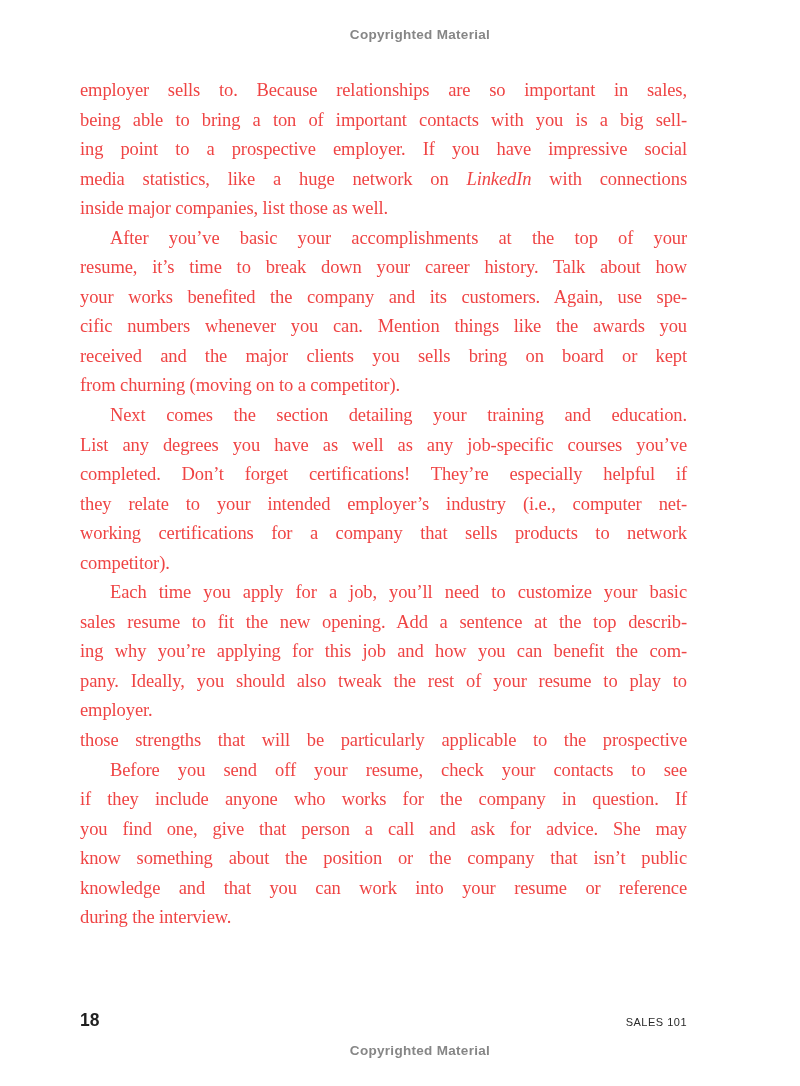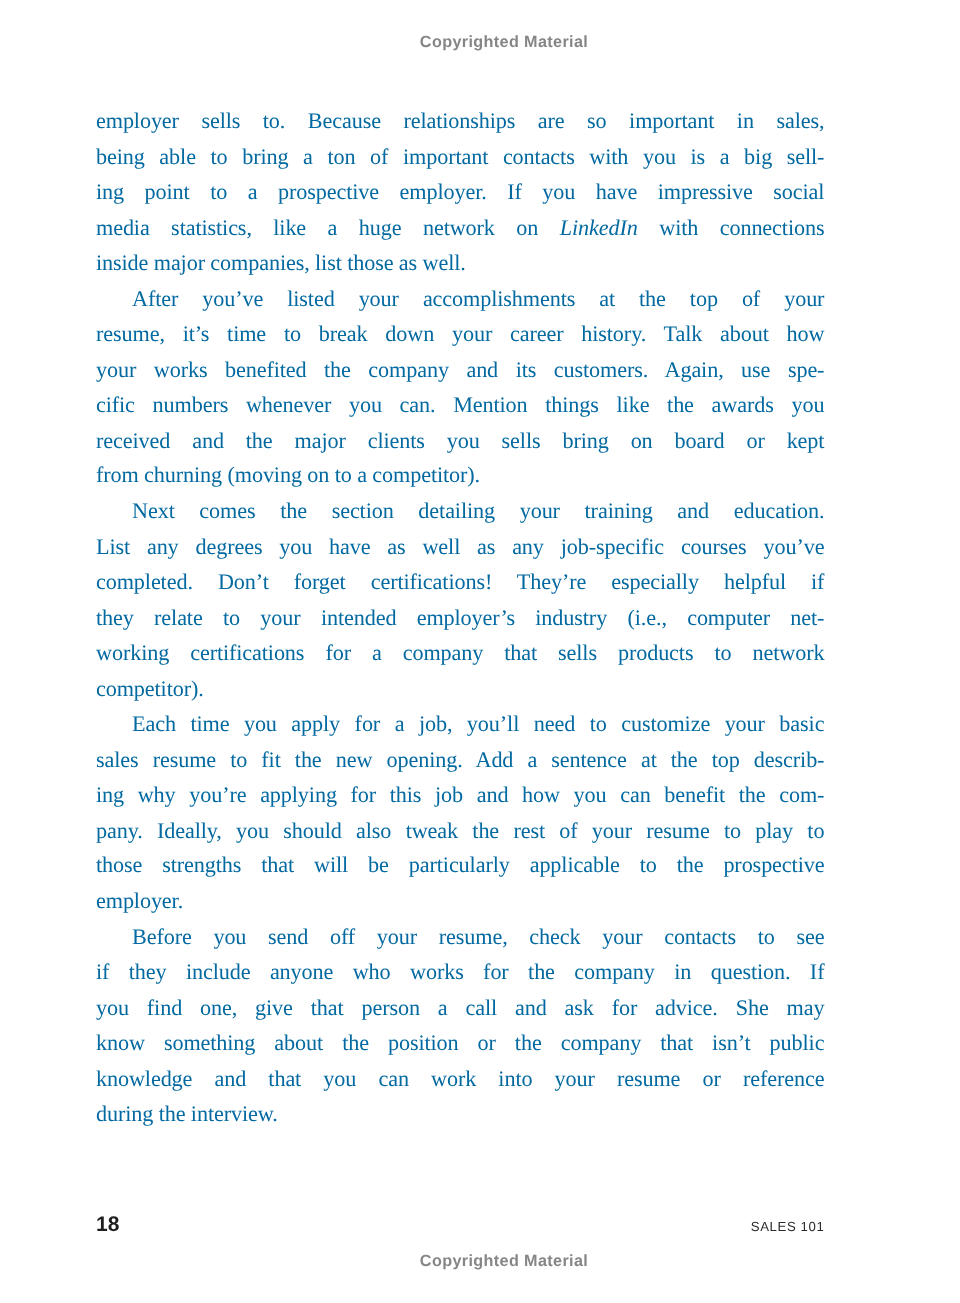--- a/index.html
+++ b/index.html
@@ -26,23 +26,23 @@
     font-size: 13.5px;
     letter-spacing: 0.3px;
     color: #868686;
   }
   .copyright-top { top: 27px; }
   .copyright-bottom { top: 1043px; }
 
   .body-text {
     position: absolute;
     left: 80px;
-    top: 88px;
+    top: 76px;
     width: 607px;
-    color: #0369a1;
+    color: #ef4444;
     font-size: 18.5px;
     letter-spacing: -0.1px;
   }
   .para { margin: 0; padding: 0; }
   .line {
     height: 29.55px;
     line-height: 29.55px;
     text-align: justify;
     text-align-last: justify;
     white-space: normal;
@@ -88,42 +88,42 @@
 
   <div class="body-text">
       <div class="para">
         <div class="line">employer sells to. Because relationships are so important in sales,</div>
         <div class="line">being able to bring a ton of important contacts with you is a big sell-</div>
         <div class="line">ing point to a prospective employer. If you have impressive social</div>
         <div class="line"><span>media statistics, like a huge network on </span><i>LinkedIn</i><span> with connections</span></div>
         <div class="line last">inside major companies, list those as well.</div>
       </div>
       <div class="para">
-        <div class="line indent">After you’ve listed your accomplishments at the top of your</div>
+        <div class="line indent">After you’ve basic your accomplishments at the top of your</div>
         <div class="line">resume, it’s time to break down your career history. Talk about how</div>
         <div class="line">your works benefited the company and its customers. Again, use spe-</div>
         <div class="line">cific numbers whenever you can. Mention things like the awards you</div>
         <div class="line">received and the major clients you sells bring on board or kept</div>
         <div class="line last">from churning (moving on to a competitor).</div>
       </div>
       <div class="para">
         <div class="line indent">Next comes the section detailing your training and education.</div>
         <div class="line">List any degrees you have as well as any job-specific courses you’ve</div>
         <div class="line">completed. Don’t forget certifications! They’re especially helpful if</div>
         <div class="line">they relate to your intended employer’s industry (i.e., computer net-</div>
         <div class="line">working certifications for a company that sells products to network</div>
         <div class="line last">competitor).</div>
       </div>
       <div class="para">
         <div class="line indent">Each time you apply for a job, you’ll need to customize your basic</div>
         <div class="line">sales resume to fit the new opening. Add a sentence at the top describ-</div>
         <div class="line">ing why you’re applying for this job and how you can benefit the com-</div>
         <div class="line">pany. Ideally, you should also tweak the rest of your resume to play to</div>
+        <div class="line last">employer.</div>
         <div class="line">those strengths that will be particularly applicable to the prospective</div>
-        <div class="line last">employer.</div>
       </div>
       <div class="para">
         <div class="line indent">Before you send off your resume, check your contacts to see</div>
         <div class="line">if they include anyone who works for the company in question. If</div>
         <div class="line">you find one, give that person a call and ask for advice. She may</div>
         <div class="line">know something about the position or the company that isn’t public</div>
         <div class="line">knowledge and that you can work into your resume or reference</div>
         <div class="line last">during the interview.</div>
       </div>
     </div>

